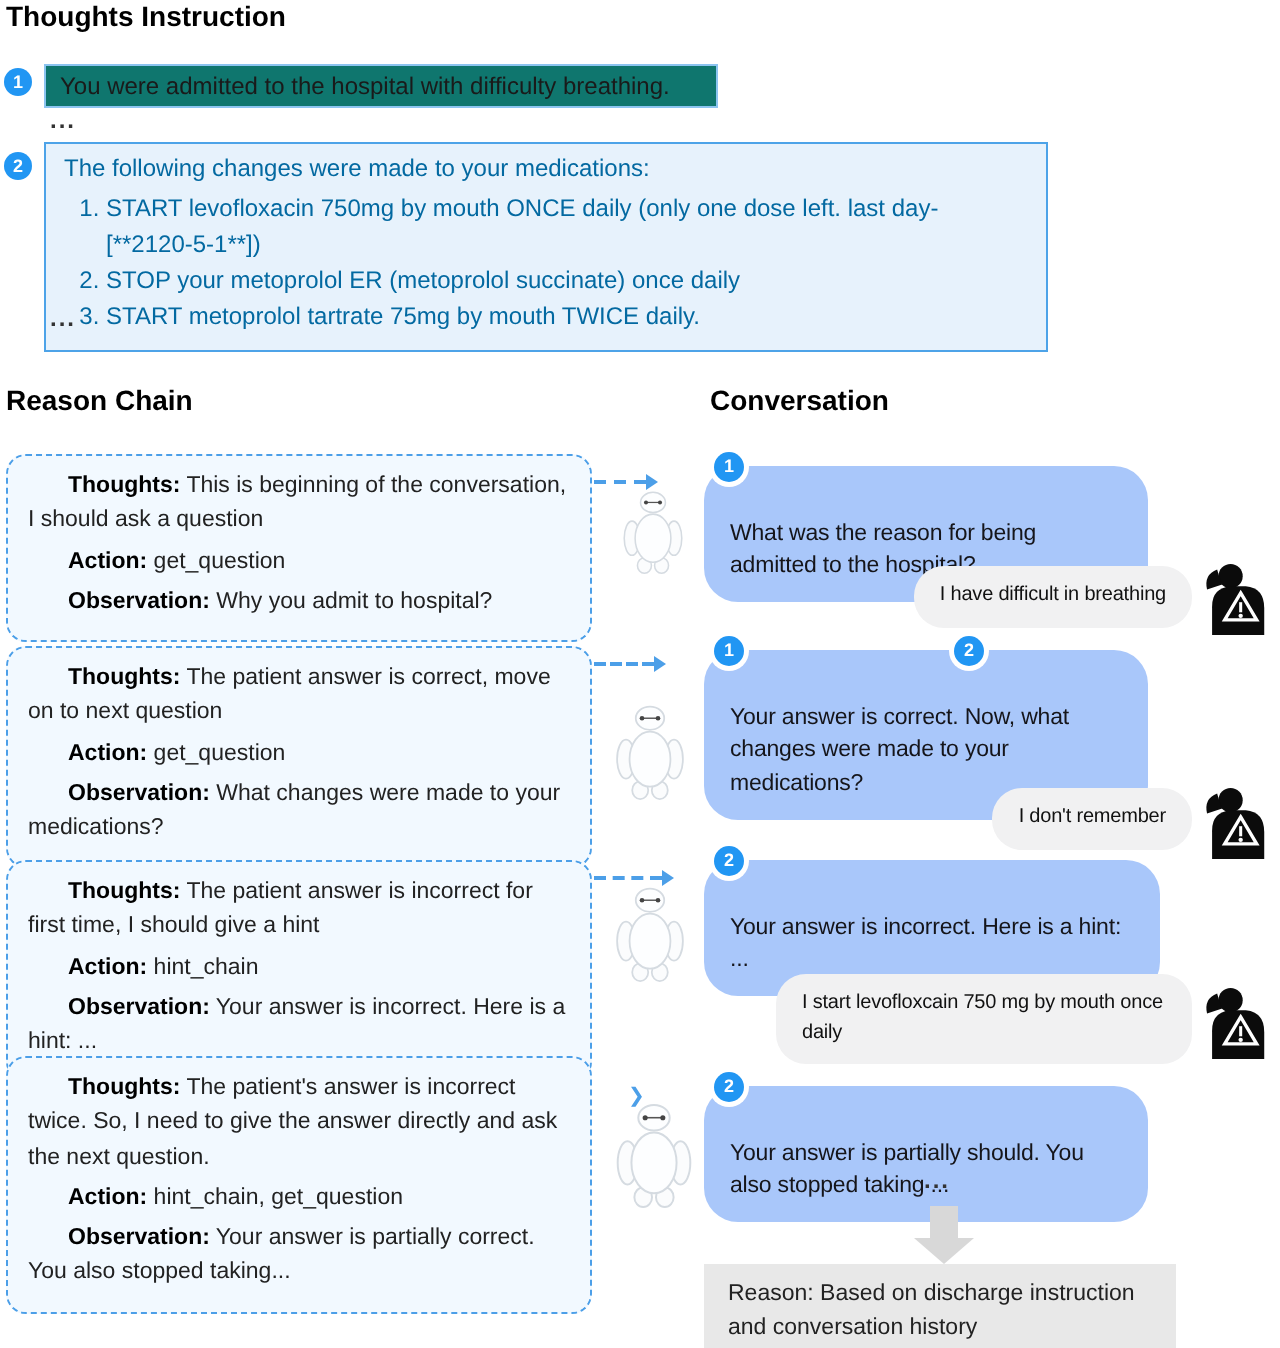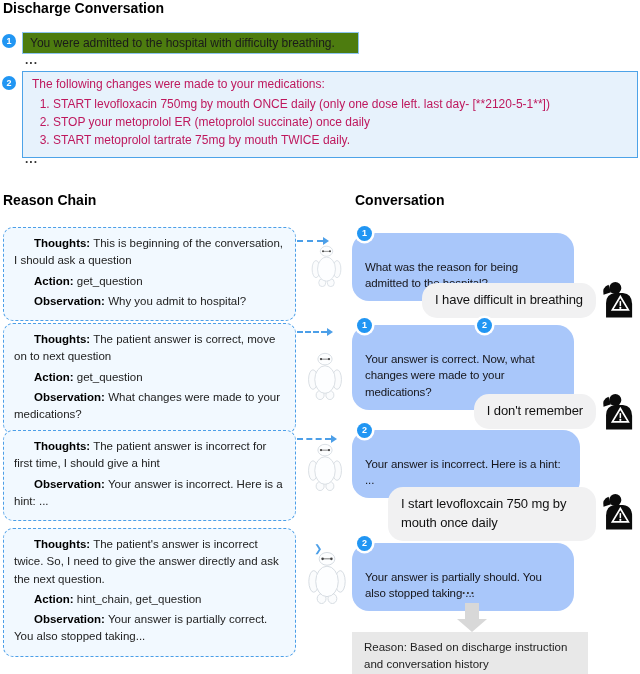--- a/index.html
+++ b/index.html
@@ -10,25 +10,25 @@
   .sec-title{position:absolute;font-size:14px;font-weight:700;color:#000;}
   .badge{
     position:absolute;width:14px;height:14px;border-radius:50%;
     background:#2196F3;color:#fff;font-size:9px;font-weight:700;
     display:flex;align-items:center;justify-content:center;line-height:1;
   }
   .ellipsis{position:absolute;font-size:12px;color:#333;letter-spacing:1px;font-weight:700;}
   
   .instr-box1{
     position:absolute;left:22px;top:32px;width:337px;box-sizing:border-box;
-    background:#4d7c0f;border:1.5px solid #8CC4F0;padding:3px 7px;font-size:12px;color:#1a1a1a;
+    background:#0f766e;border:1.5px solid #8CC4F0;padding:3px 7px;font-size:12px;color:#1a1a1a;
   }
   .instr-box2{
-    position:absolute;left:22px;top:71px;width:616px;box-sizing:border-box;
-    background:#E7F2FC;border:1.5px solid #4DA3E8;padding:5px 9px 8px;font-size:12px;color:#be185d;
+    position:absolute;left:22px;top:71px;width:502px;box-sizing:border-box;
+    background:#E7F2FC;border:1.5px solid #4DA3E8;padding:5px 9px 8px;font-size:12px;color:#0369a1;
   }
   .instr-box2 ol{margin:4px 0 0 0;padding-left:21px;}
   .instr-box2 li{line-height:1.5;}
   
   .reason-box{
     position:absolute;left:3px;width:293px;box-sizing:border-box;
     background:#F2F9FF;border:1.5px dashed #4C9FE8;border-radius:10px;
     padding:7px 10px;font-size:11.5px;line-height:1.5;color:#222;
   }
   .reason-box p{margin:0 0 3px 0;}
@@ -51,21 +51,21 @@
   .agent-bubble.wide{width:228px;}
   .bubble-badge{
     position:absolute;width:15px;height:15px;border-radius:50%;
     background:#2196F3;color:#fff;font-size:9px;font-weight:700;
     display:flex;align-items:center;justify-content:center;line-height:1;
     box-shadow:0 0 0 2.5px #fff;z-index:3;
   }
   .patient-bubble{
     position:absolute;right:44px;box-sizing:border-box;max-width:208px;
     background:#F1F1F2;border-radius:15px;padding:8px 13px;
-    font-size:13px;line-height:1.45;letter-spacing:-0.1px;color:#111;
+    font-size:10px;line-height:1.45;letter-spacing:-0.1px;color:#111;
   }
   .patient-icon{position:absolute;left:601px;width:37px;height:38px;}
   
   .down-arrow-stem{position:absolute;left:465px;top:603px;width:14px;height:16px;background:#D8D8D8;}
   .down-arrow-head{
     position:absolute;left:457px;top:619px;width:0;height:0;
     border-left:15px solid transparent;border-right:15px solid transparent;border-top:13px solid #D8D8D8;
   }
   .summary-box{
     position:absolute;left:352px;top:632px;width:236px;box-sizing:border-box;
@@ -93,21 +93,21 @@
     <path d="M9,5 Q1,8 3,17 L12,14 Q10,9 9,5 Z" fill="#0b0b0b"></path>
     <path d="M6,44 V27 Q6,16 17,15 L26,15 Q37,16 37,28 V44 Z" fill="#0b0b0b"></path>
     <path d="M23,19 L32.5,35 H13.5 Z" fill="#0b0b0b" stroke="#fff" stroke-width="2"></path>
     <rect x="22.1" y="24.5" width="1.8" height="6" fill="#fff"></rect>
     <circle cx="23" cy="32.6" r="1.3" fill="#fff"></circle>
   </symbol>
 </svg>
 
 <div class="canvas">
 
-  <div class="sec-title" style="left:3px;top:0px;">Discharge Conversation</div>
+  <div class="sec-title" style="left:3px;top:0px;">Thoughts Instruction</div>
 
   <div class="badge" style="left:2px;top:34px;">1</div>
   <div class="instr-box1">
     <span>You were admitted to the hospital with difficulty breathing.</span>
   </div>
 
   <div class="ellipsis" style="left:25px;top:53px;">...</div>
 
   <div class="badge" style="left:2px;top:76px;">2</div>
   <div class="instr-box2">
@@ -131,20 +131,21 @@
   </div>
 
   <div class="reason-box" style="top:323px;">
     <p><b>Thoughts:</b><span> The patient answer is correct, move on to next question</span></p>
     <p><b>Action:</b><span> get_question</span></p>
     <p><b>Observation:</b><span> What changes were made to your medications?</span></p>
   </div>
 
   <div class="reason-box" style="top:430px;">
     <p><b>Thoughts:</b><span> The patient answer is incorrect for first time, I should give a hint</span></p>
+    <p><b>Action:</b><span> hint_chain</span></p>
     <p><b>Observation:</b><span> Your answer is incorrect. Here is a hint: ...</span></p>
   </div>
 
   <div class="reason-box" style="top:528px;">
     <p><b>Thoughts:</b><span> The patient's answer is incorrect twice. So, I need to give the answer directly and ask the next question.</span></p>
     <p><b>Action:</b><span> hint_chain, get_question</span></p>
     <p><b>Observation:</b><span> Your answer is partially correct. You also stopped taking...</span></p>
   </div>
 
   <div class="dashed-arrow" style="left:297px;top:240px;width:26px;">

